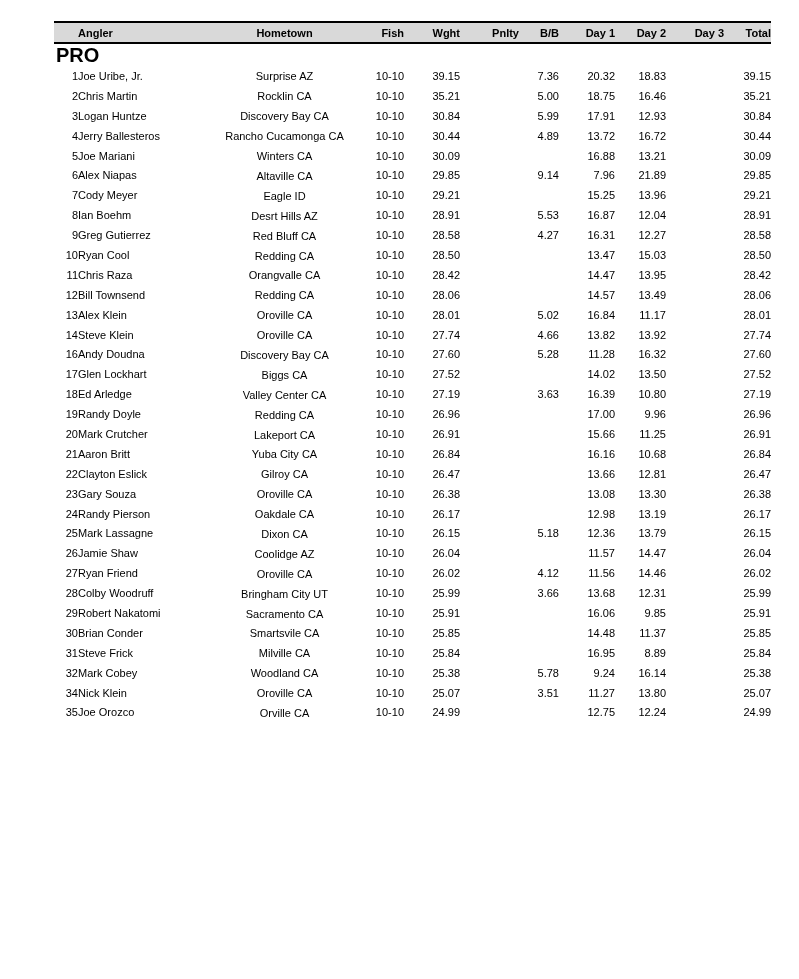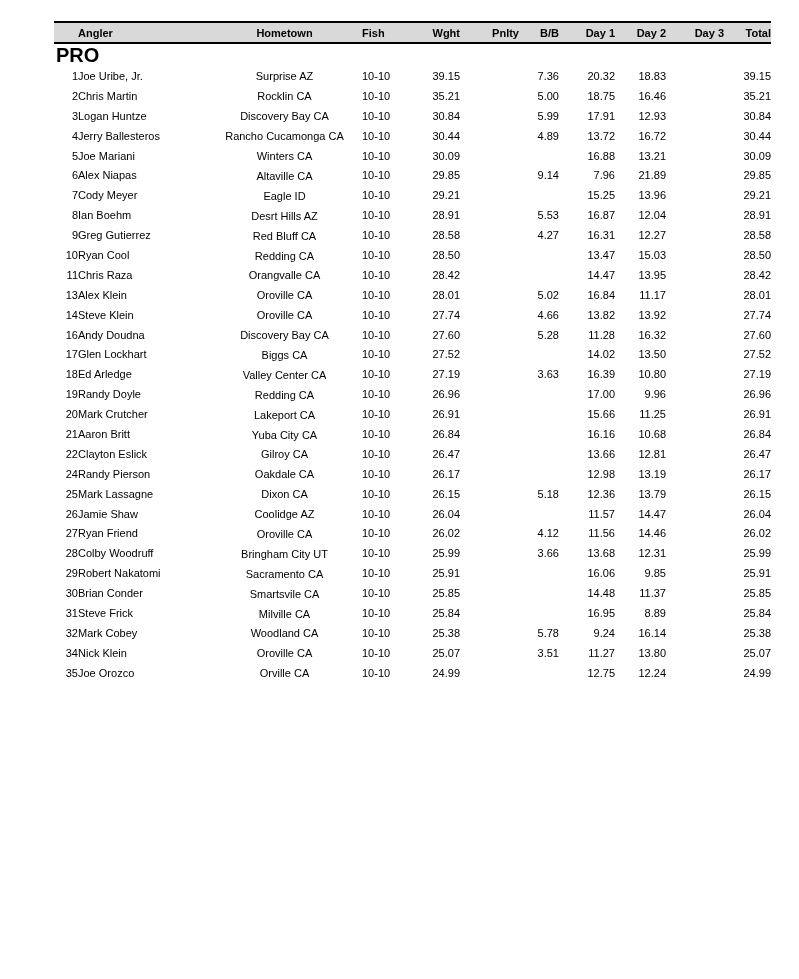--- a/index.html
+++ b/index.html
@@ -48,21 +48,21 @@
     height: 19.9px;
     vertical-align: middle;
     line-height: 14px;
     white-space: nowrap;
   }
   
   .col-rank     { text-align: right;  padding-right: 4px; }
   th.col-rank   { }
   .col-angler   { text-align: left;   padding-left: 9px; }
   .col-hometown { text-align: center;   white-space: normal; }
-  .col-fish     { text-align: left; }
+  .col-fish     { text-align: right; }
   .col-wght, .col-pnlty, .col-bb, .col-day1,
   .col-day2, .col-day3, .col-total { text-align: right; padding-right: 2px; }
 
   .ht {
     display: inline-block;
     max-width: 128px;
     vertical-align: middle;
     white-space: normal;
     line-height: 14px;
   }
@@ -257,20 +257,33 @@
             <td class="col-fish">10-10</td>
             <td class="col-wght">28.42</td>
             <td class="col-pnlty"></td>
             <td class="col-bb"></td>
             <td class="col-day1">14.47</td>
             <td class="col-day2">13.95</td>
             <td class="col-day3"></td>
             <td class="col-total">28.42</td>
           </tr>
           <tr>
+            <td class="col-rank">12</td>
+            <td class="col-angler">Bill Townsend</td>
+            <td class="col-hometown"><span class="ht">Redding CA</span></td>
+            <td class="col-fish">10-10</td>
+            <td class="col-wght">28.06</td>
+            <td class="col-pnlty"></td>
+            <td class="col-bb"></td>
+            <td class="col-day1">14.57</td>
+            <td class="col-day2">13.49</td>
+            <td class="col-day3"></td>
+            <td class="col-total">28.06</td>
+          </tr>
+          <tr>
             <td class="col-rank">13</td>
             <td class="col-angler">Alex Klein</td>
             <td class="col-hometown"><span class="ht">Oroville CA</span></td>
             <td class="col-fish">10-10</td>
             <td class="col-wght">28.01</td>
             <td class="col-pnlty"></td>
             <td class="col-bb">5.02</td>
             <td class="col-day1">16.84</td>
             <td class="col-day2">11.17</td>
             <td class="col-day3"></td>
@@ -372,20 +385,33 @@
             <td class="col-angler">Clayton Eslick</td>
             <td class="col-hometown"><span class="ht">Gilroy CA</span></td>
             <td class="col-fish">10-10</td>
             <td class="col-wght">26.47</td>
             <td class="col-pnlty"></td>
             <td class="col-bb"></td>
             <td class="col-day1">13.66</td>
             <td class="col-day2">12.81</td>
             <td class="col-day3"></td>
             <td class="col-total">26.47</td>
+          </tr>
+          <tr>
+            <td class="col-rank">23</td>
+            <td class="col-angler">Gary Souza</td>
+            <td class="col-hometown"><span class="ht">Oroville CA</span></td>
+            <td class="col-fish">10-10</td>
+            <td class="col-wght">26.38</td>
+            <td class="col-pnlty"></td>
+            <td class="col-bb"></td>
+            <td class="col-day1">13.08</td>
+            <td class="col-day2">13.30</td>
+            <td class="col-day3"></td>
+            <td class="col-total">26.38</td>
           </tr>
           <tr>
             <td class="col-rank">24</td>
             <td class="col-angler">Randy Pierson</td>
             <td class="col-hometown"><span class="ht">Oakdale CA</span></td>
             <td class="col-fish">10-10</td>
             <td class="col-wght">26.17</td>
             <td class="col-pnlty"></td>
             <td class="col-bb"></td>
             <td class="col-day1">12.98</td>

